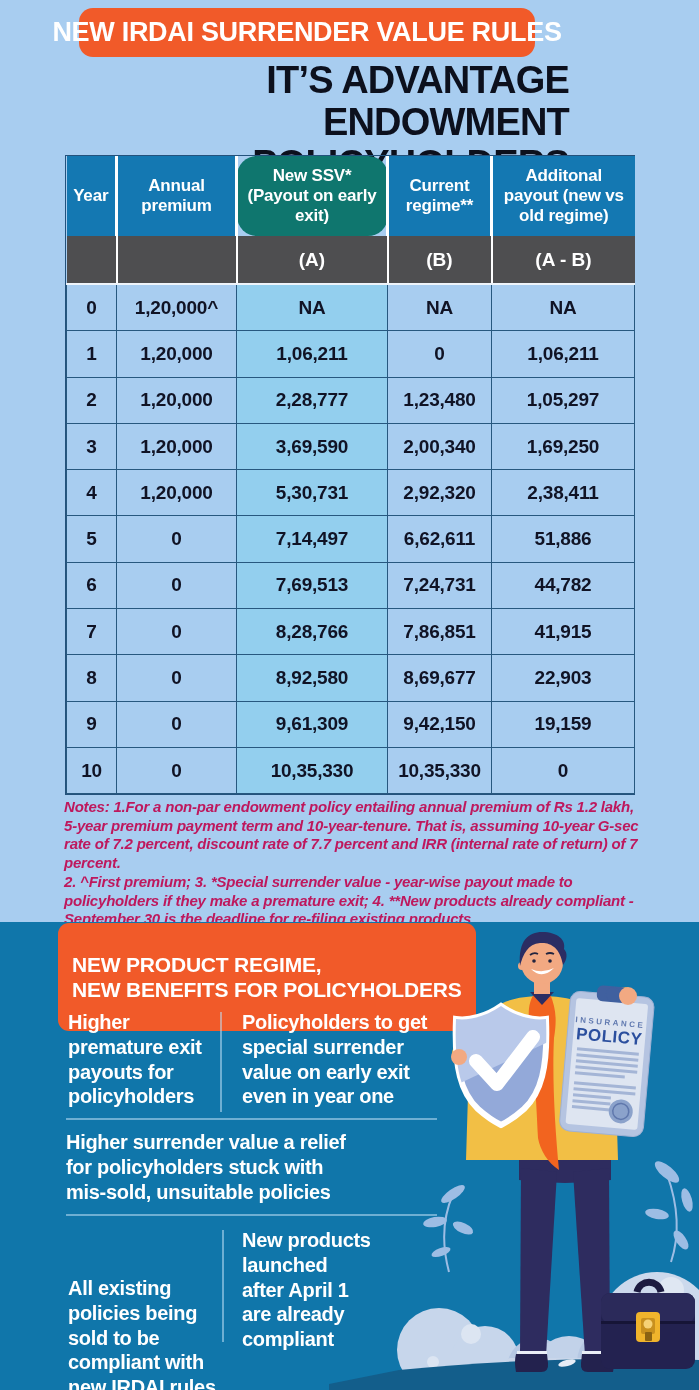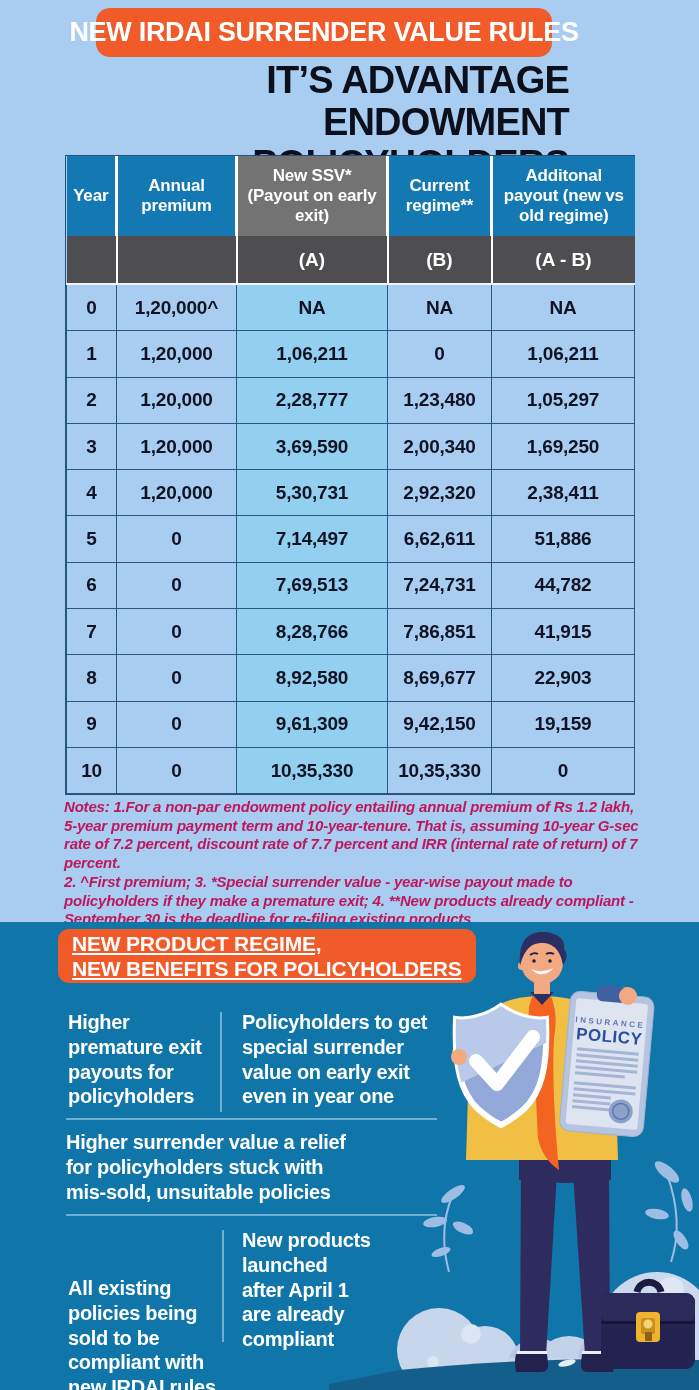--- a/index.html
+++ b/index.html
@@ -4,21 +4,21 @@
 <style>
   html,body { margin:0; padding:0; }
   body {
     width:699px; height:1390px; position:relative; overflow:hidden;
     background:#a8cdf0;
     font-family:"Liberation Sans", sans-serif;
     -webkit-font-smoothing:antialiased;
   }
   
   .top-banner{
-    position:absolute; left:96px; top:8px; width:456px; height:49px;
+    position:absolute; left:79px; top:8px; width:456px; height:49px;
     background:#f15a29; border-radius:14px;
     display:flex; align-items:center; justify-content:center;
     color:#fff; font-size:27px; font-weight:700; letter-spacing:-0.3px;
     white-space:pre;
   }
   .main-title{
     position:absolute; left:16px; top:60px; width:553px;
     text-align:right; color:#0c101d;
     font-size:38px; font-weight:700; line-height:1.1; letter-spacing:-0.8px;
     white-space:pre-line;
@@ -30,21 +30,21 @@
   }
   table.tbl{ width:100%; border-collapse:collapse; table-layout:fixed; }
   .tbl col.c1{width:50px}.tbl col.c2{width:120px}.tbl col.c3{width:151px}
   .tbl col.c4{width:104px}.tbl col.c5{width:143px}
   .tbl thead tr.h th{
     background:#1478b2; color:#fff; font-size:17px; font-weight:700;
     height:80px; vertical-align:middle; text-align:center; line-height:1.18;
     border-right:3px solid #fff; padding:0 3px; letter-spacing:-0.2px;
   }
   .tbl thead tr.h th:last-child{ border-right:none;margin-top:42px; }
-  .tbl thead tr.h th:nth-child(3){ background:#737373; }
+  .tbl thead tr.h th:nth-child(3){ background:#0f766e;border-radius:20px; }
   .tbl thead tr.sub td{
     background:#4e4e50; color:#fff; font-size:19px; font-weight:700;
     height:45px; text-align:center; vertical-align:middle;
     border-right:2.5px solid #fff; border-bottom:2px solid #eef4fa;
   }
   .tbl thead tr.sub td:last-child{ border-right:none; }
   .tbl tbody td{
     background:#a8cdf0; color:#101325; font-size:19px; font-weight:700;
     height:43.3px; text-align:center; vertical-align:middle;
     border:1px solid #27587f; letter-spacing:-0.2px;
@@ -56,24 +56,24 @@
     color:#be185d; font-size:15px; font-weight:700; font-style:italic;
     line-height:1.25; letter-spacing:-0.2px; white-space:pre-line;
   }
   .notes .src{ display:block; }
   
   .bottom{
     position:absolute; left:0; top:922px; width:699px; height:468px;
     background:#1076aa;
   }
   .benefits-heading{
-    position:absolute; left:58px; top:7px; max-width:400px;
+    position:absolute; left:58px; top:1px; max-width:400px;
     background:#f15a29; border-radius:11px; color:#fff;
     font-size:21px; font-weight:700; line-height:1.2; letter-spacing:-0.2px;
-    padding:2px 14px; white-space:pre;text-decoration:underline;
+    padding:29px 14px; white-space:pre;
   }
   .benefit{
     position:absolute; color:#fff; font-size:20px; font-weight:700;
     line-height:1.24; letter-spacing:-0.3px; white-space:pre;
   }
   .b1{ left:68px;  top:88px;  }
   .b2{ left:242px; top:88px;  }
   .b3{ left:66px;  top:208px; }
   .b4{ left:68px;  top:306px;margin-top:48px; }
   .b5{ left:242px; top:306px; }

